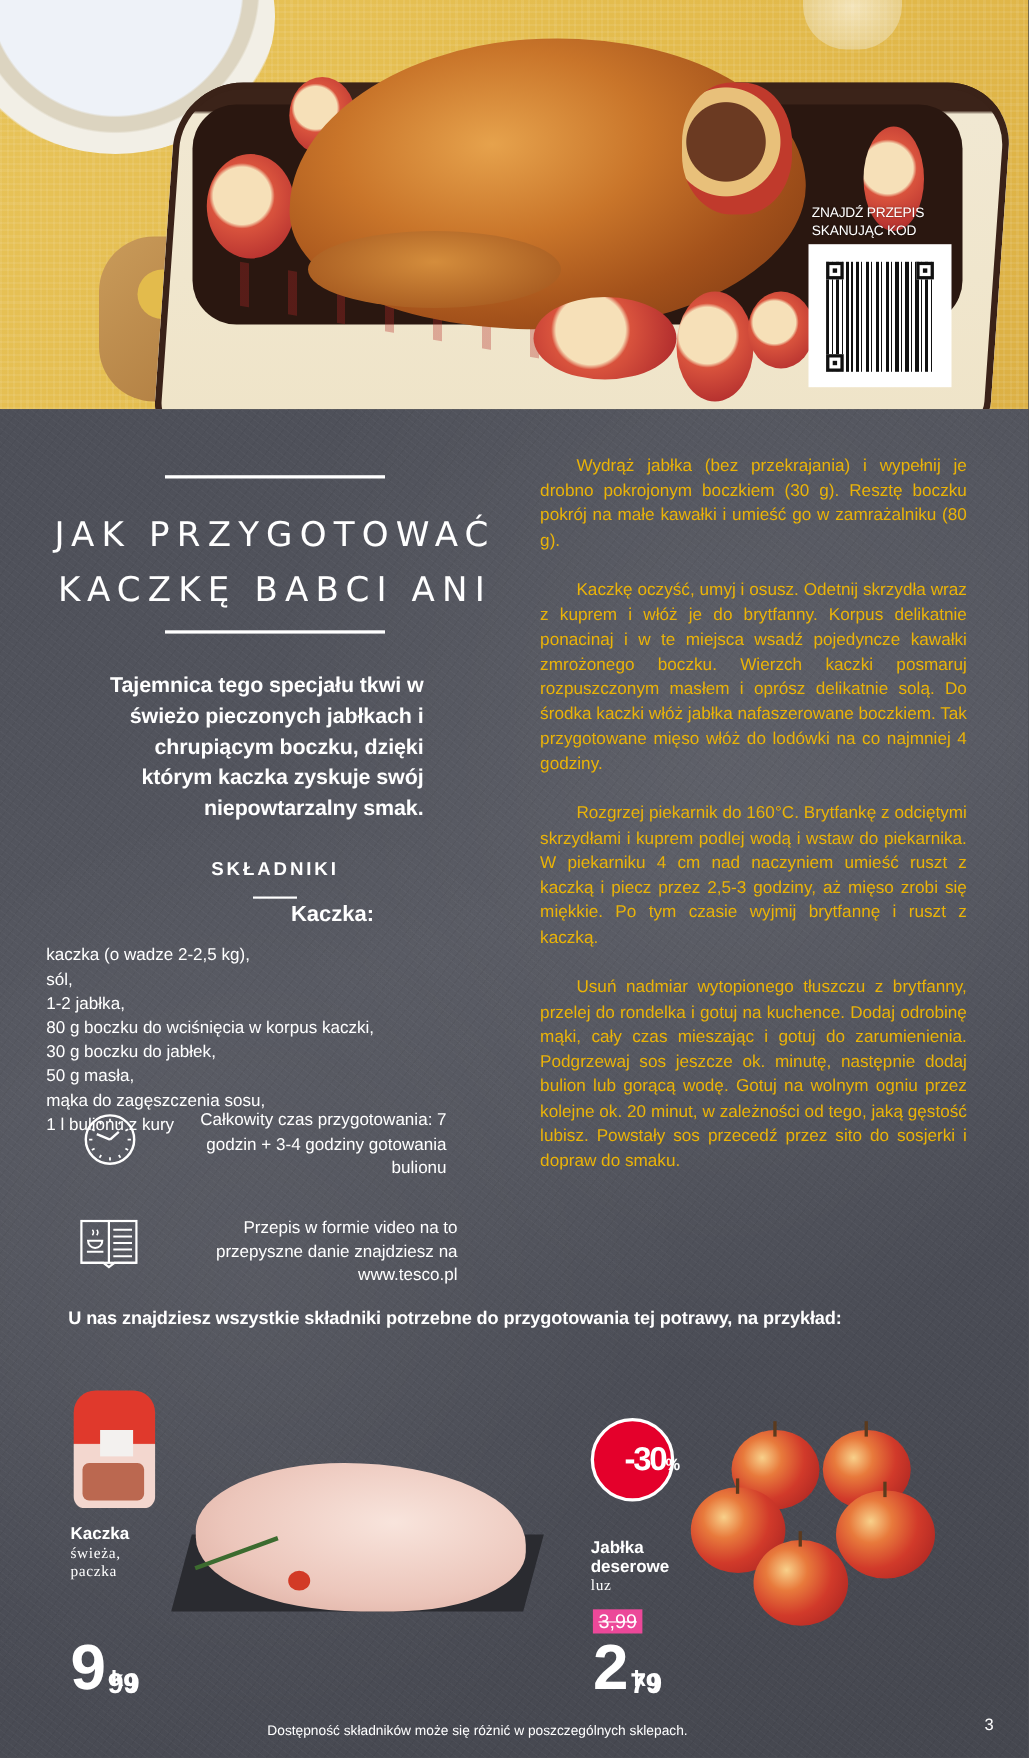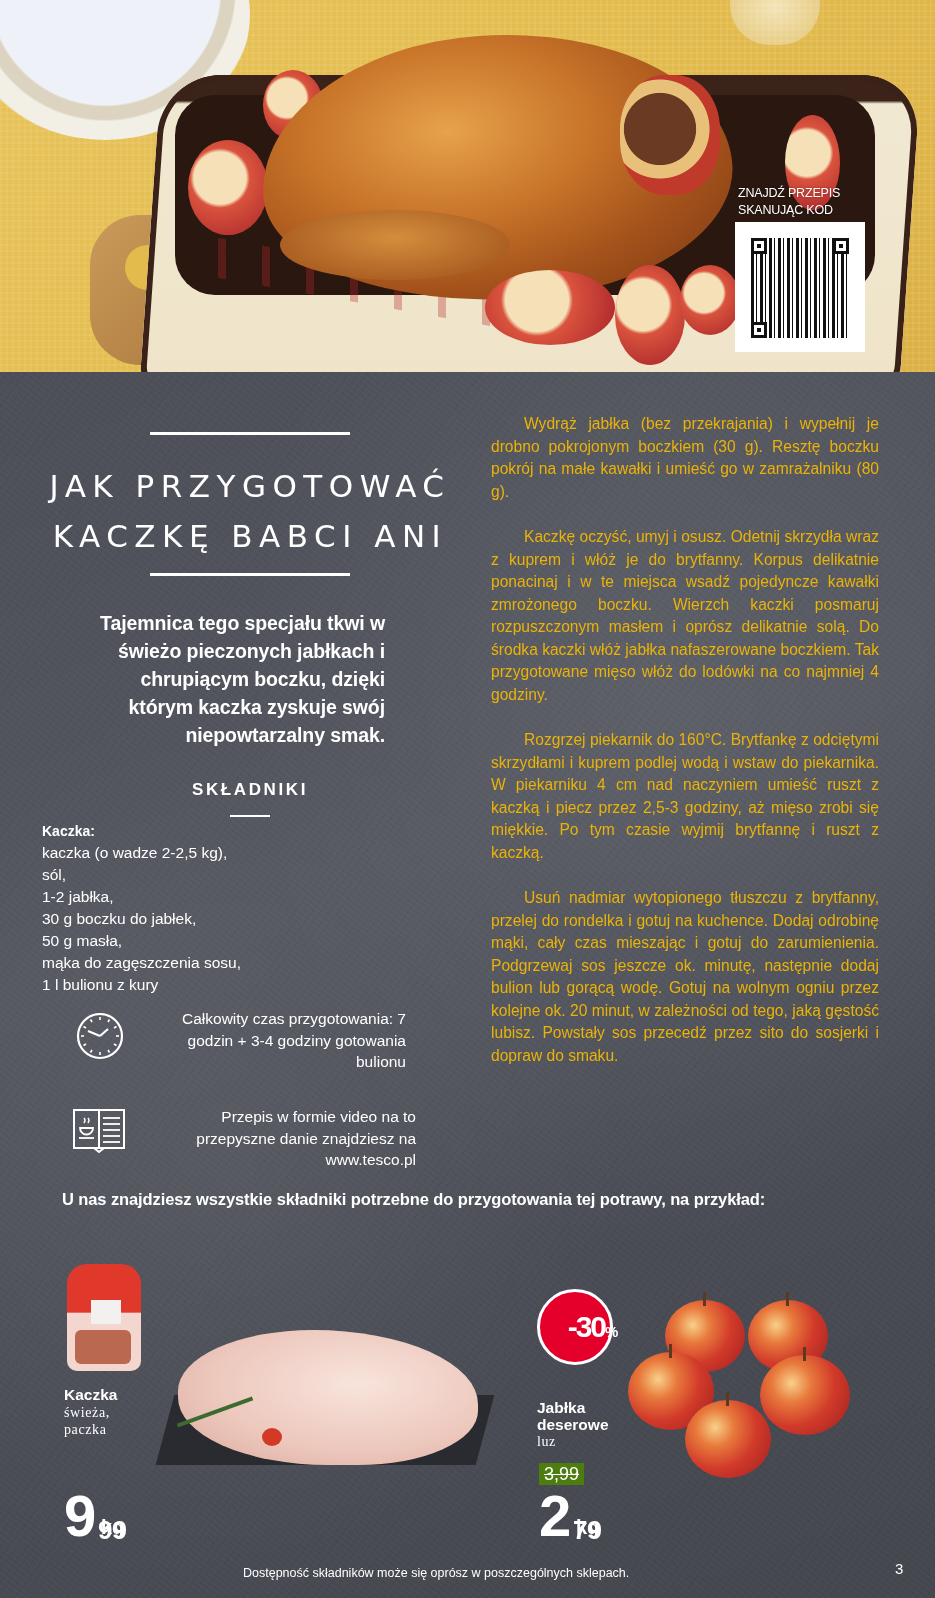--- a/index.html
+++ b/index.html
@@ -114,21 +114,21 @@
       letter-spacing: -0.1px;
     }
     .section-heading {
       position: absolute; left: 170px; top: 780px; width: 160px; text-align: center; color: #fff;
       font-size: 17px; letter-spacing: 2.6px; font-weight: 700; font-family: "Liberation Sans", sans-serif;
     }
     .ingredients {
       position: absolute; left: 42px; top: 820px; color: #fff; font-family: "Liberation Sans", sans-serif;
     }
     .ing-group {
-      font-weight: 700; font-size: 14px; line-height: 22px; margin-bottom: 0;
+      font-weight: 700; font-size: 20px; line-height: 22px; margin-bottom: 16px; text-align: right;
     }
     .ing-list { margin: 0; padding: 0; list-style: none; font-size: 15.5px; line-height: 22px; }
 
     .info-row { position: absolute; left: 72px; color: #fff; display: flex; font-family: "Liberation Sans", sans-serif; }
     .info-icon { width: 56px; height: 56px; margin-right: 18px; flex: none; }
     .info-text { font-size: 15.5px; line-height: 21.5px; text-align: right; }
 
     .method {
       position: absolute; left: 491px; top: 413px; width: 388px; color: #eab308;
       font-family: "Liberation Sans", sans-serif; font-size: 15.6px; line-height: 22.5px; text-align: justify;
@@ -169,21 +169,21 @@
     .badge {
       position: absolute; left: 537px; top: 1289px; width: 76px; height: 76px; border-radius: 50%;
       background: #e4002b; border: 3px solid #fff; box-sizing: border-box;
       color: #fff; font-family: "Liberation Sans", sans-serif; font-weight: 700;
       display: flex; align-items: center; justify-content: center;
     }
     .badge .pct-num { font-size: 30px; letter-spacing: -2px; margin-left: 36px; }
     .badge .pct-sym { font-size: 15px; margin-top: 8px; }
 
     .old-price {
-      position: absolute; left: 539px; top: 1463px; background: #4d7c0f; color: #fff; padding: 1px 5px;
+      position: absolute; left: 539px; top: 1463px; background: #ec4899; color: #fff; padding: 1px 5px;
       font-family: "Liberation Sans", sans-serif; font-size: 18px; line-height: 20px; text-decoration: line-through;
     }
 
     .apple-big {
       position: absolute; border-radius: 50%;
       background: radial-gradient(circle at 35% 35%, #f8d08a 0%, #e87a3c 25%, #d13a2a 55%, #9e1e1f 100%);
     }
     .apple-big::after {
       content: ""; position: absolute; left: 48%; top: -8px; width: 3px; height: 14px; background: #5b3a1d;
     }
@@ -238,20 +238,21 @@
 
   <div class="section-heading">SKŁADNIKI</div>
   <div class="rule" style="left:230px;top:815px;width:40px;height:2px;"></div>
 
   <div class="ingredients">
     <div class="ing-group">Kaczka:</div>
     <ul class="ing-list">
       <li>kaczka (o wadze 2-2,5 kg),</li>
       <li>sól,</li>
       <li>1-2 jabłka,</li>
+      <li>80 g boczku do wciśnięcia w korpus kaczki,</li>
       <li>30 g boczku do jabłek,</li>
       <li>50 g masła,</li>
       <li>mąka do zagęszczenia sosu,</li>
       <li>1 l bulionu z kury</li>
     </ul>
   </div>
 
   <div class="info-row" style="top:1008px;">
     <svg class="info-icon" viewBox="0 0 56 56">
       <circle cx="28" cy="28" r="22" fill="none" stroke="#fff" stroke-width="2.2"></circle>
@@ -341,15 +342,15 @@
   <div class="prod-desc" style="left:537px;top:1433px;">luz</div>
 
   <div class="old-price">3,99</div>
 
   <div class="price" style="left:539px;top:1487px;">
     <span class="int">2</span>
     <span class="dec" style="left:34px;">79</span>
     <span class="unit" style="left:37px;">kg</span>
   </div>
 
-  <div class="footer-note">Dostępność składników może się oprósz w poszczególnych sklepach.</div>
+  <div class="footer-note">Dostępność składników może się różnić w poszczególnych sklepach.</div>
   <div class="page-num">3</div>
 </div>
 
 </body></html>

